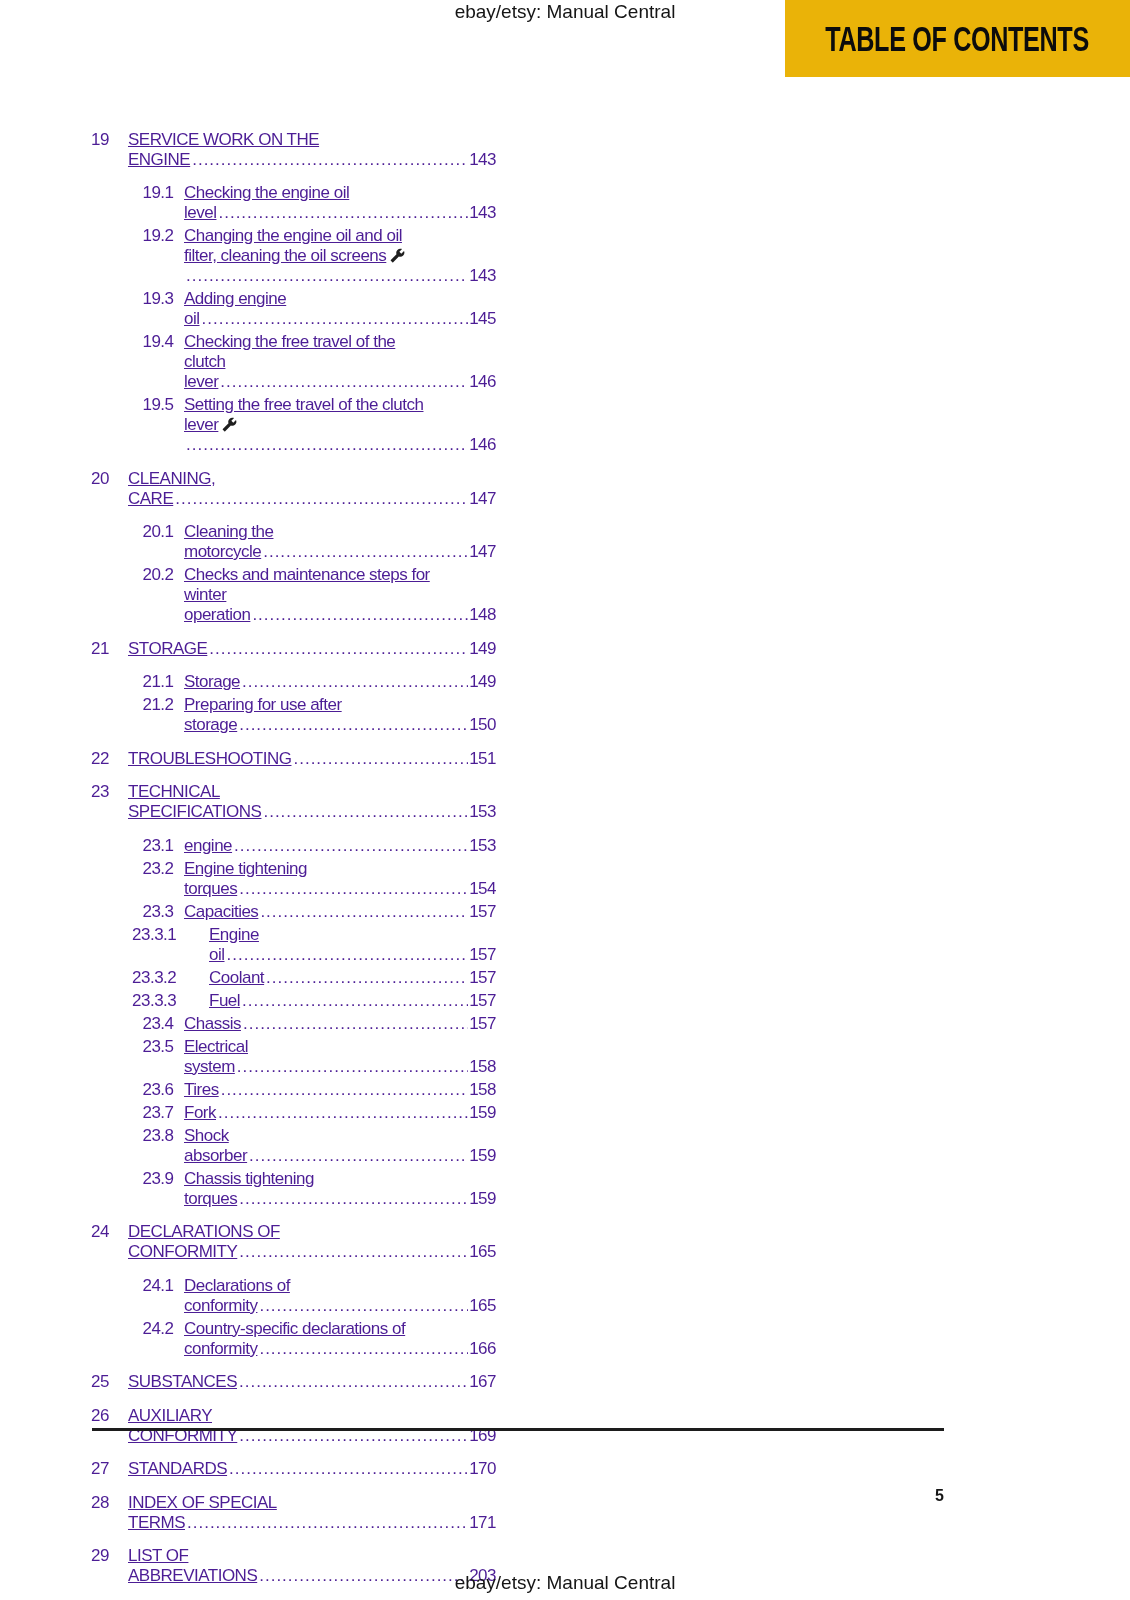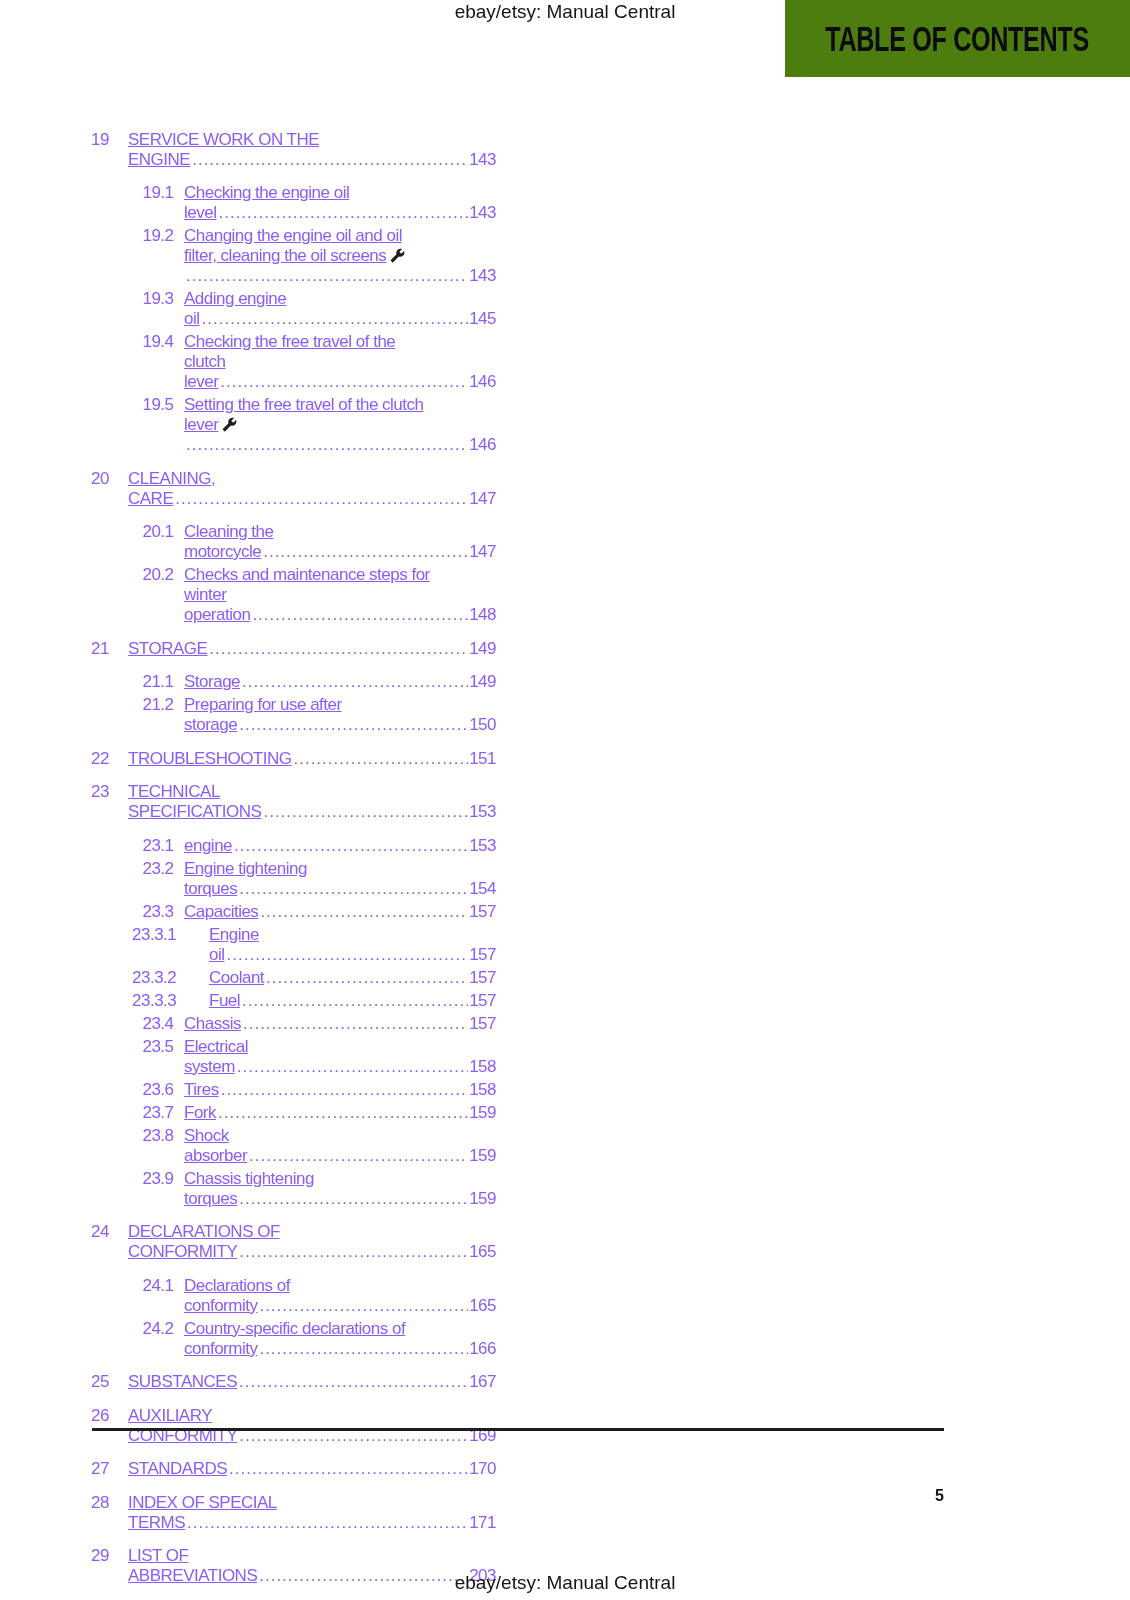--- a/index.html
+++ b/index.html
@@ -34,21 +34,21 @@
   }
 
   
   .toc {
     position: absolute; left: 91px; top: 116px; width: 405px;
   }
   .entry {
     display: flex; align-items: flex-start;
     margin: 0 0 3px 0;
     font-size: 17px; letter-spacing: -0.5px; line-height: 20px;
-    color: #8b5cf6;
+    color: #4c1d95;
   }
   .entry.l1, .entry.l0 { margin-top: 13.5px; margin-bottom: 13.5px; }
   .entry.l2, .entry.l3 { padding-left: 41px; }
   .num { flex: 0 0 auto; }
   .entry.l1 .num { width: 37px; }
   .entry.l2 .num { width: 52px; text-align: center; }
   .entry.l3 .num { width: 77px; }
   .body { flex: 1 1 auto; min-width: 0; overflow: hidden; }
   .title { white-space: pre-line; text-decoration: underline; }
   .dots { white-space: pre; letter-spacing: 1px; padding-left: 2px; }
@@ -75,21 +75,21 @@
     color: #151515;
   }
 </style>
 </head>
 <body>
 
 <div class="page-header">
   <span>ebay/etsy: Manual Central</span>
 </div>
 
-<div class="banner" style="background: #4d7c0f;">
+<div class="banner" style="background: #eab308;">
   <span class="banner-text">TABLE OF CONTENTS</span>
 </div>
 
 <div class="toc" style="color: rgb(54, 56, 58);">
     <div class="entry l1">
       <span class="num">19</span>
       <span class="body"><span class="title">SERVICE WORK ON THE ENGINE</span><span class="dots">..........................................................................................</span></span>
       <span class="page">143</span>
     </div>
     <div class="entry l2">

